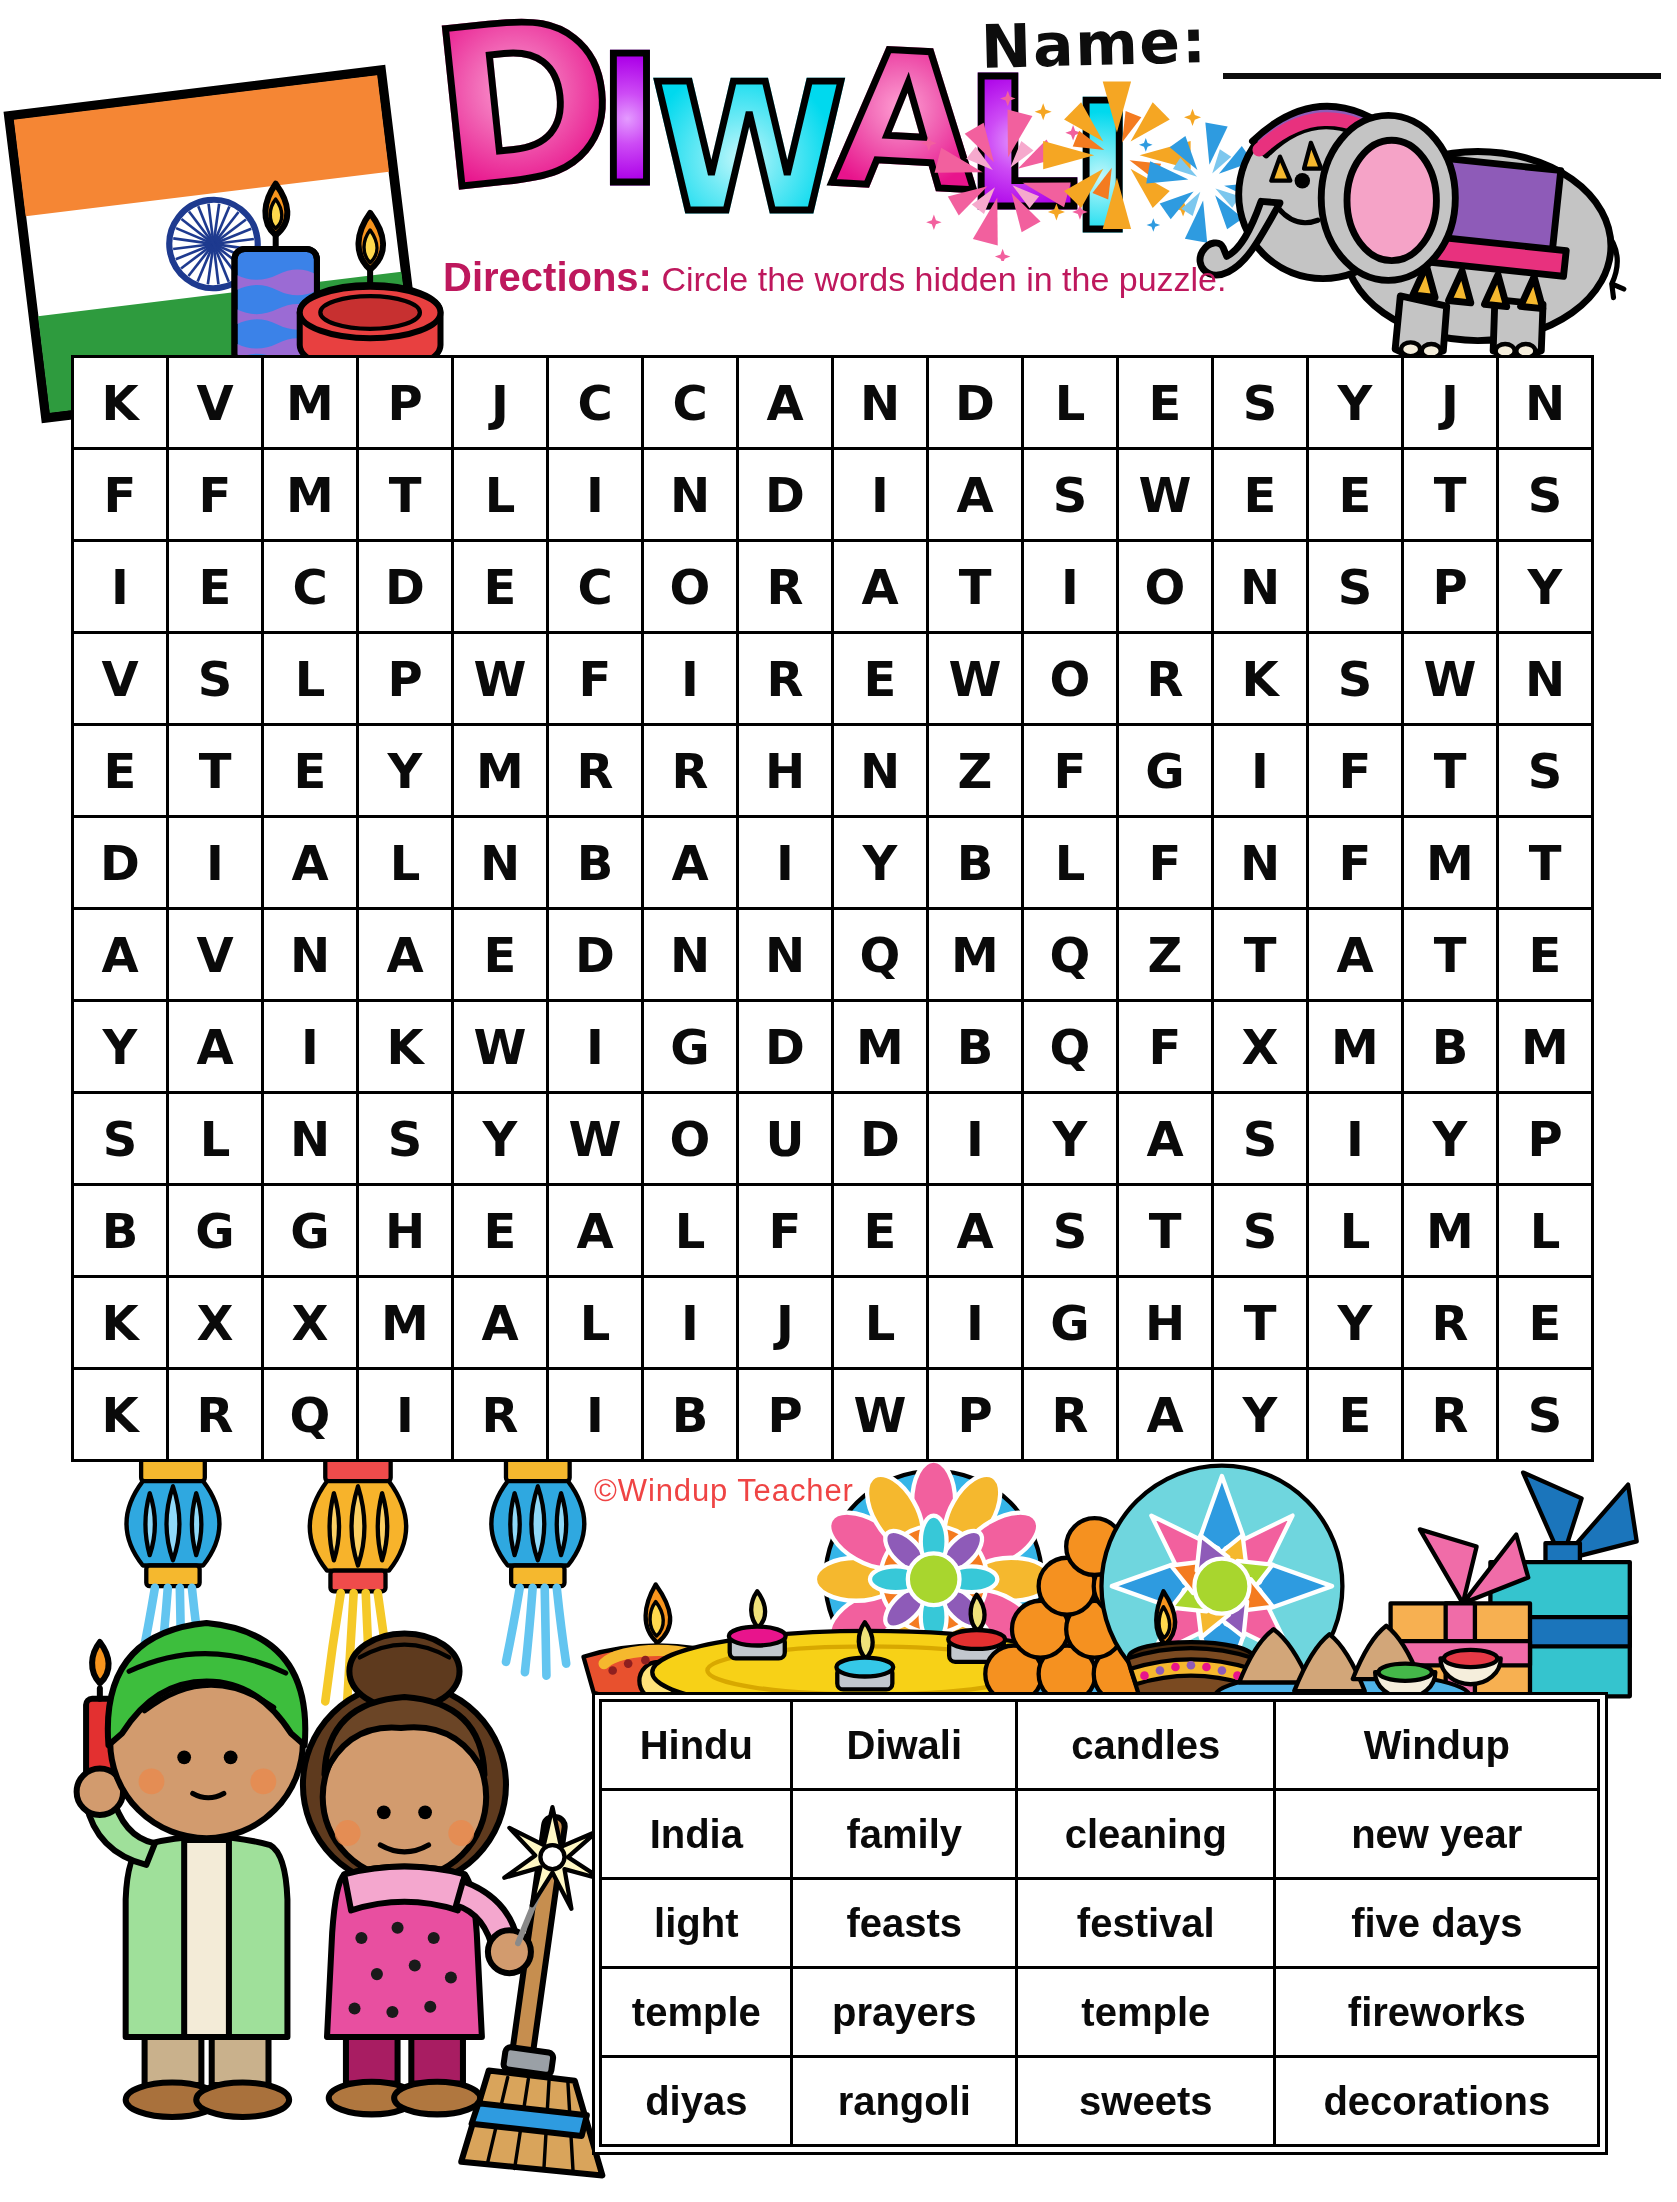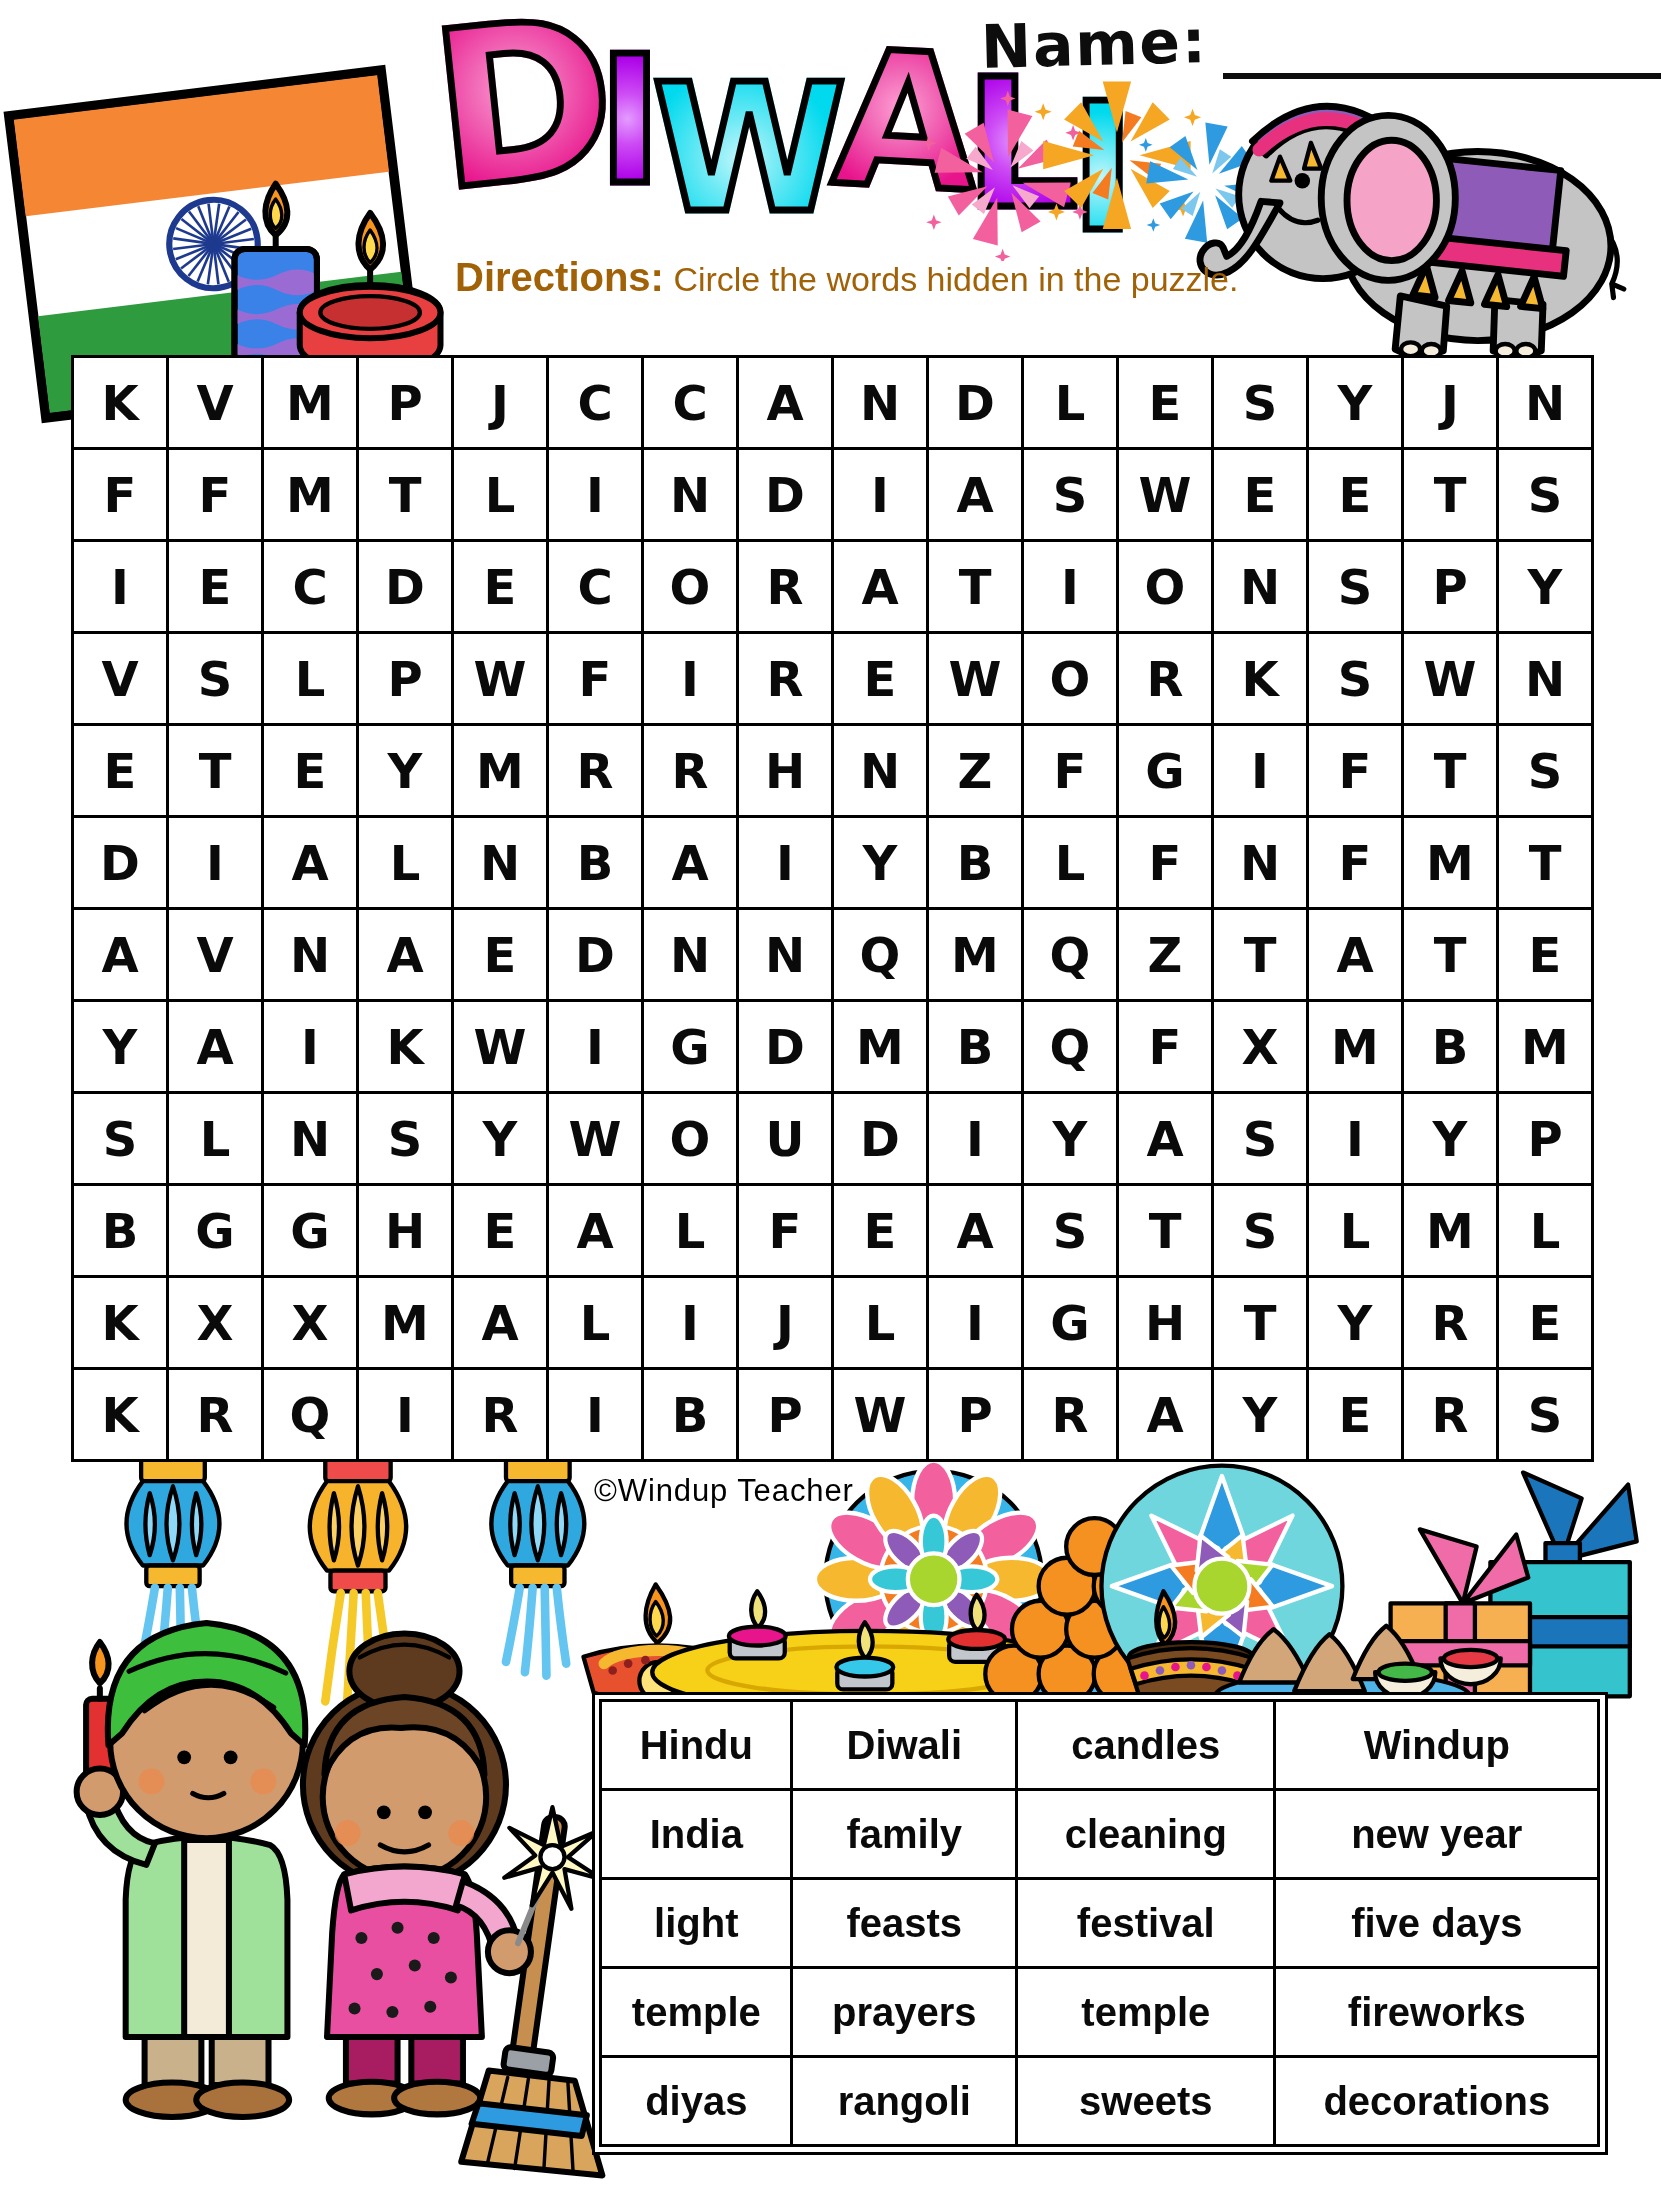--- a/index.html
+++ b/index.html
@@ -33,40 +33,40 @@
   .name-row{left:981px;top:8.6px;width:680px;display:flex;align-items:flex-end;z-index:3;}
   .name-label{
     font-family:"DejaVu Sans",sans-serif;font-weight:800;font-size:60px;color:#0d0d0d;
     transform:rotate(-1.5deg);letter-spacing:1.7px;
   }
   .name-line{flex:1;margin-left:15.5px;height:55px;border-bottom:6px solid #0d0d0d;}
 
   .fireworks{left:921px;top:76px;width:348px;height:185px;z-index:1;}
   .elephant{left:1194px;top:67px;width:447px;height:297px;z-index:2;}
 
-  .directions{left:443px;top:255px;width:860px;z-index:3;color:#a16207;margin-left:12px;}
+  .directions{left:443px;top:255px;width:860px;z-index:3;color:#be185d;}
   .directions .line1{font-size:34px;}
   .dir-label{font-family:"Liberation Sans",sans-serif;font-weight:800;font-size:40px;}
   .directions .line2{font-size:34px;margin-top:8.6px;}
 
   
   .grid-table{
     position:absolute;left:71px;top:355px;border-collapse:collapse;z-index:4;
     background:#fff;table-layout:fixed;
   }
   .grid-table td{
     width:92px;height:89px;border:3.4px solid #000;text-align:center;vertical-align:middle;
     font-family:"DejaVu Sans",sans-serif;font-weight:800;font-size:48px;color:#0a0a0a;
     padding:0;background:#fff;
   }
 
   
   .band{left:0px;top:1457px;width:1678px;height:260px;z-index:1;}
   .credit{
-    left:594px;top:1473px;z-index:2;font-size:31px;color:#000000;letter-spacing:0.9px;
+    left:594px;top:1473px;z-index:2;font-size:31px;color:#ef4444;letter-spacing:0.9px;
     font-family:"Liberation Sans",sans-serif;
     text-align:center;
   }
 
   .kids{left:0px;top:1568px;width:611px;height:635px;z-index:2;}
 
   
   .word-wrap{
     position:absolute;left:592px;top:1692px;z-index:5;background:#fff;
     border:3.4px solid #000;padding:4.3px;

